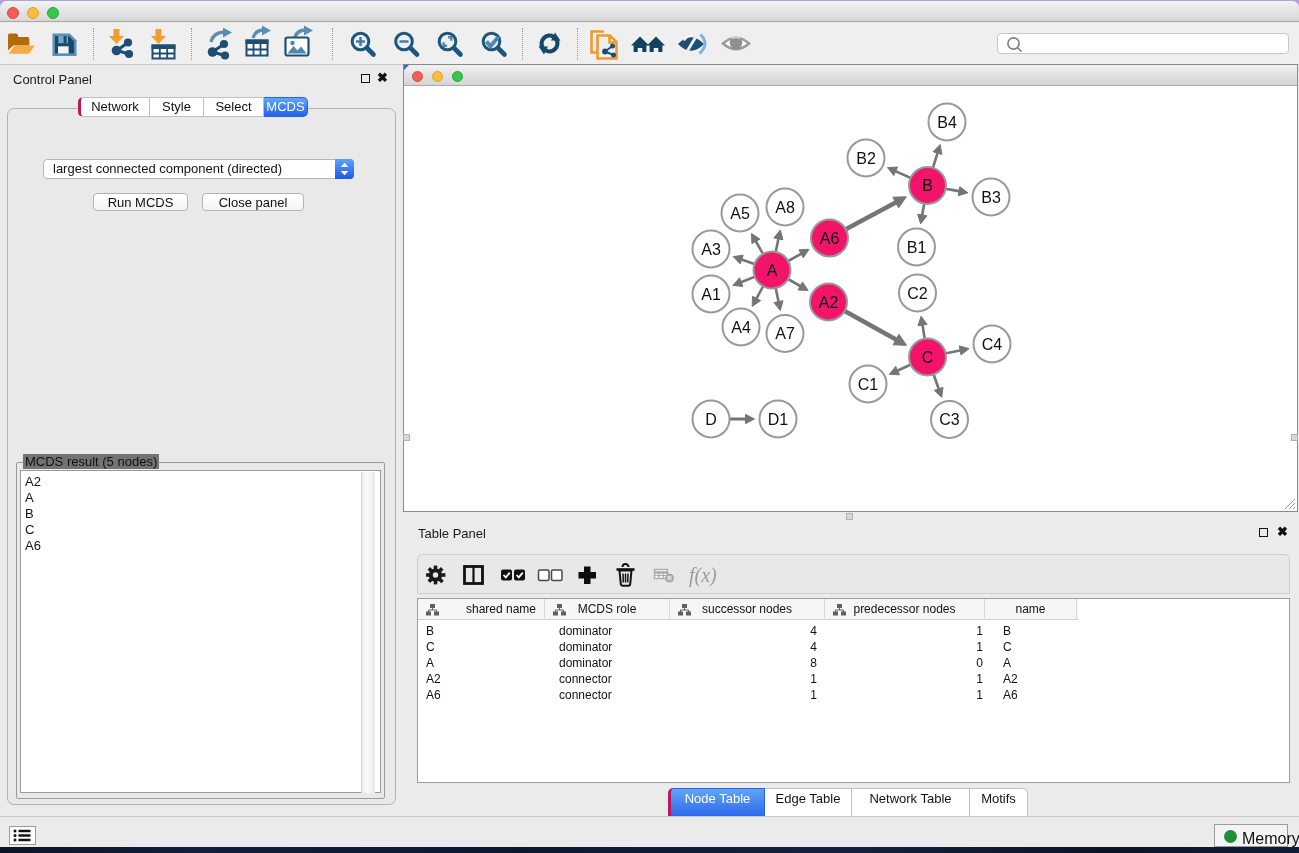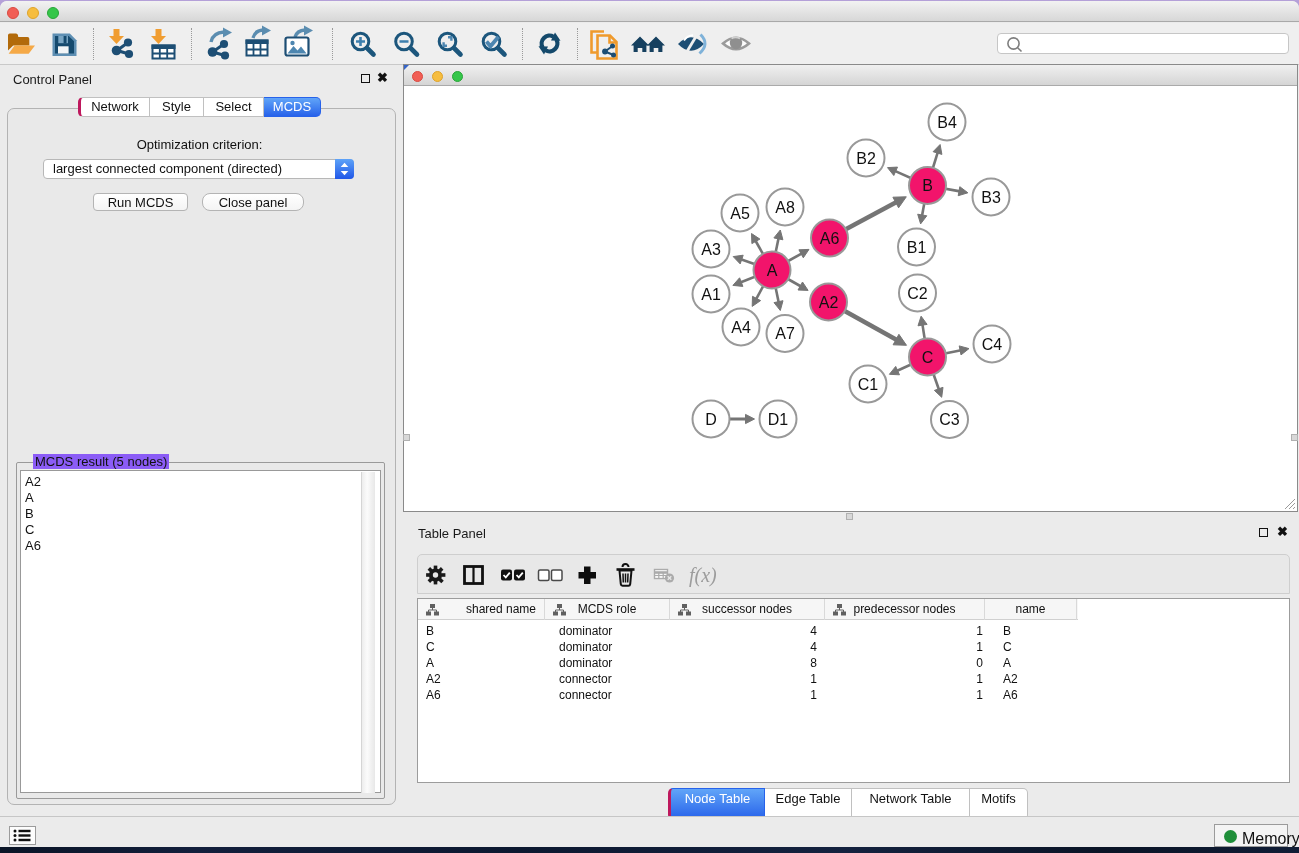--- a/index.html
+++ b/index.html
@@ -25,21 +25,21 @@
 .seg .sg { background:#fff; border:1px solid #c0c0c0; border-left:none; color:#111; text-align:center; line-height:18px; height:20px; }
 .seg .sg:first-child { border-left:3px solid #be185d; border-radius:5px 0 0 5px; }
 .seg .sg:last-child { border-radius:0 5px 5px 0; }
 .seg .sel { background:linear-gradient(#61a5f8,#2762ea); border-color:#2762ea; color:#fff; }
 .segb .sg { height:32px; line-height:20px; }
 #optlabel { position:absolute; left:0; top:72px; width:399px; text-align:center; font-size:13px; color:#111; }
 #dropdown { position:absolute; left:43px; top:94px; width:311px; height:20px; background:#fff; border:1px solid #b7b7b7; border-radius:4px; font-size:13px; color:#111; line-height:18px; padding-left:9px; }
 #dd-cap { position:absolute; right:-1px; top:-1px; width:19px; height:20px; background:linear-gradient(#5ea3f8,#2057e8); border-radius:0 4px 4px 0; }
 .btn { position:absolute; height:18px; background:linear-gradient(#ffffff,#f4f4f4); border:1px solid #b4b4b4; border-radius:4px; font-size:13px; color:#111; text-align:center; line-height:17px; }
 #fieldset { position:absolute; left:16px; top:397px; width:369px; height:337px; border:1px solid #9a9a9a; border-radius:2px; }
-#fieldset .legend { position:absolute; left:16px; top:-9px; background:#8b5cf6; padding:0 2px; font-size:13px; color:#111; }
+#fieldset .legend { position:absolute; left:6px; top:-9px; background:#737373; padding:0 2px; font-size:13px; color:#111; }
 #mlist { position:absolute; left:3px; top:7px; width:361px; height:323px; background:#fff; border:1px solid #999; font-size:13px; color:#111; padding:3px 0 0 4px; line-height:16px; }
 #mscroll { position:absolute; right:5px; top:1px; width:14px; height:321px; background:linear-gradient(90deg,#ededed,#fbfbfb 40%,#e8e8e8); border-left:1px solid #d5d5d5; }
 
 #netwin { position:absolute; left:403px; top:63px; width:895px; height:448px; background:#fff; border:1px solid #8a8a8a; }
 #nettitle { position:absolute; left:0; top:0; width:100%; height:21px; background:linear-gradient(#f0f0f0,#d5d5d5); border-bottom:1px solid #aaa; }
 #nettitle .title { position:absolute; width:100%; text-align:center; top:4px; font-size:13px; color:#333; }
 #netcanvas { position:absolute; left:0; top:22px; width:893px; height:423px; background:#fff; }
 
 .divsq { position:absolute; width:7px; height:7px; background:#d8d8d8; border:1px solid #b0b0b0; }
 
@@ -199,33 +199,32 @@
   </div>
   <div id="cpanel">
     <div class="hdr">Control Panel</div>
     <div class="minbox" style="left:361px;top:9px;"></div>
     <div class="xbtn" style="left:377px;top:5px;">✖</div>
     <div id="cp-body"></div>
     <div class="seg" style="left:78px;top:32px;">
       <div class="sg" style="width:72px;">Network</div>
       <div class="sg" style="width:54px;">Style</div>
       <div class="sg" style="width:60px;">Select</div>
-      <div class="sg sel" style="width:57px;">MCDS</div>
-    </div>
-    <div id="optlabel">Optimization criterion:</div>
+      <div class="sg sel" style="width:44px;">MCDS</div>
+    </div>
     <div id="dropdown">largest connected component (directed)
       <div id="dd-cap">
           <svg width="19" height="20" viewBox="0 0 19 20">
             <polygon points="5.7,8 9.5,3.8 13.3,8" fill="#fff"></polygon>
             <polygon points="5.7,12 9.5,16.2 13.3,12" fill="#fff"></polygon>
           </svg>
         </div>
     </div>
     <div class="btn" style="left:93px;top:128px;width:95px;">Run MCDS</div>
-    <div class="btn" style="left:202px;top:128px;width:102px;border-radius:8px;">Close panel</div>
+    <div class="btn" style="left:202px;top:128px;width:102px;">Close panel</div>
     <div id="fieldset">
       <div class="legend">MCDS result (5 nodes)</div>
       <div id="mlist">A2<br>A<br>B<br>C<br>A6
         <div id="mscroll"></div>
       </div>
     </div>
   </div>
   <div id="netwin">
     <div style="position:absolute;left:0;top:0;width:0;height:0;border-top:5px solid #3665c8;border-right:5px solid transparent;z-index:3;"></div>
     <div id="nettitle">

